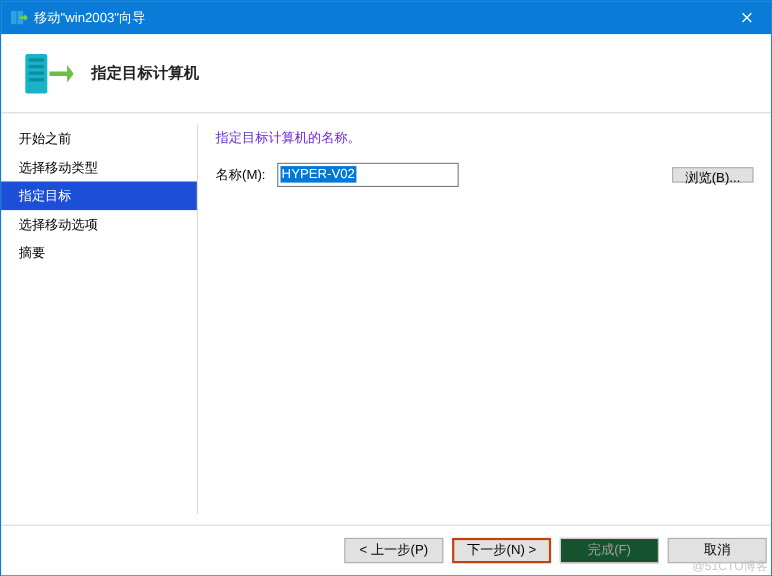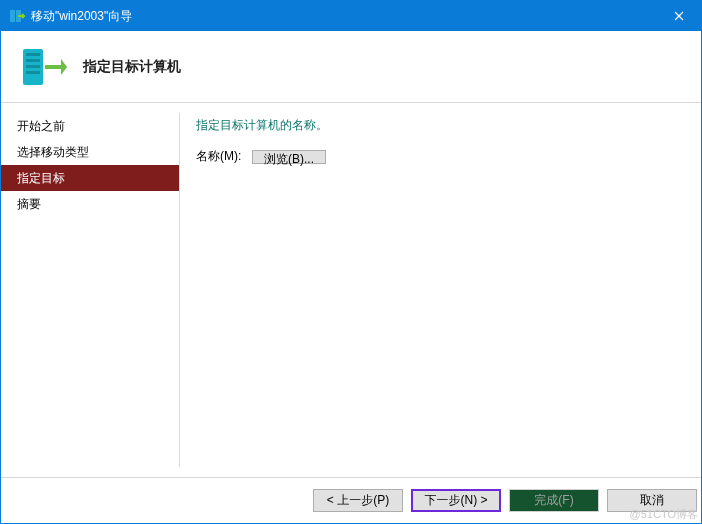--- a/index.html
+++ b/index.html
@@ -11,36 +11,36 @@
   .titlebar .spacer { flex: 1 1 auto; }
   .close-btn { width: 45px; height: 30px; display:flex; align-items:center; justify-content:center; color:#fff; }
 
   .header { height: 72px; display:flex; align-items:center; padding: 4px 18px; border-bottom: 1px solid #d9d9d9; }
   .header .h-icon { width: 48px; height: 48px; margin-right: 16px; position: relative; }
   .header h1 { font-size: 14px; font-weight: 600; color:#222; }
 
   .body { flex: 1 1 auto; display:flex; min-height:0; }
   .sidebar { width: 178px; padding: 10px 0; }
   .side-item { padding: 4px 16px; font-size: 12px; color:#000; cursor: default; line-height: 18px; }
-  .side-item.active { background:#7f1d1d; color:#fff; }
+  .side-item.active { background:#1d4ed8; color:#fff; }
 
   .divider { width:1px; background:#d9d9d9; margin: 10px 0; }
 
   .content { flex:1 1 auto; padding: 14px 16px 10px 16px; position: relative; }
-  .instr { font-size:12px; color:#0f766e; margin-bottom: 14px; }
+  .instr { font-size:12px; color:#6d28d9; margin-bottom: 14px; }
   .row { display:flex; align-items:center; gap:6px; }
   .row label { font-size:12px; color:#000; min-width: 50px; }
   .name-input { flex:1 1 auto; height:22px; border:1px solid #7a7a7a; padding: 0 4px; font-size:12px; font-family: inherit; }
   .sel-wrap { position:relative; flex:1 1 auto; }
   .sel-overlay { position:absolute; left:3px; top:3px; height:15px; padding:0 1px; background:#0078d7; color:#fff; font-size:12px; line-height:15px; pointer-events:none; }
   .browse-btn { height:14px; min-width:74px; border:1px solid #adadad; background:#e1e1e1; font-size:12px; padding:0 8px; font-family: inherit; cursor:pointer; }
 
   .footer { height: 46px; border-top:1px solid #d9d9d9; display:flex; align-items:center; justify-content:flex-end; padding: 0 4px; gap:8px; }
   .btn { height:23px; min-width:90px; border:1px solid #adadad; background:#e1e1e1; font-size:12px; font-family:inherit; cursor:pointer; padding:0 6px; }
-  .btn.default { border:2px solid #6d28d9; }
+  .btn.default { border:2px solid #c2410c; }
   .btn:disabled { color:#a0a0a0; background:#14532d; border-color:#d0d0d0; cursor:default; }
 
   .watermark { position:absolute; right:4px; bottom:2px; font-size:11px; color:#c9c9c9; pointer-events:none; }
 </style>
 </head>
 <body>
 
 <div class="window">
 
   <div class="titlebar">
@@ -72,29 +72,34 @@
       </svg>
     </div>
     <h1>指定目标计算机</h1>
   </div>
 
   <div class="body">
     <div class="sidebar">
       <div class="side-item">开始之前</div>
       <div class="side-item">选择移动类型</div>
       <div class="side-item active">指定目标</div>
+      <div class="side-item">选择移动选项</div>
       <div class="side-item">摘要</div>
     </div>
 
     <div class="divider"></div>
 
     <div class="content">
       <div class="instr">指定目标计算机的名称。</div>
       <div class="row">
         <label>名称(M):</label>
+        <div class="sel-wrap">
+          <input type="text" class="name-input" value="HYPER-V02" style="">
+          <span class="sel-overlay">HYPER-V02</span>
+        </div>
         <button class="browse-btn">浏览(B)...</button>
       </div>
     </div>
   </div>
 
   <div class="footer">
     <button class="btn">&lt; 上一步(P)</button>
     <button class="btn default">下一步(N) &gt;</button>
     <button class="btn" disabled="">完成(F)</button>
     <button class="btn">取消</button>

